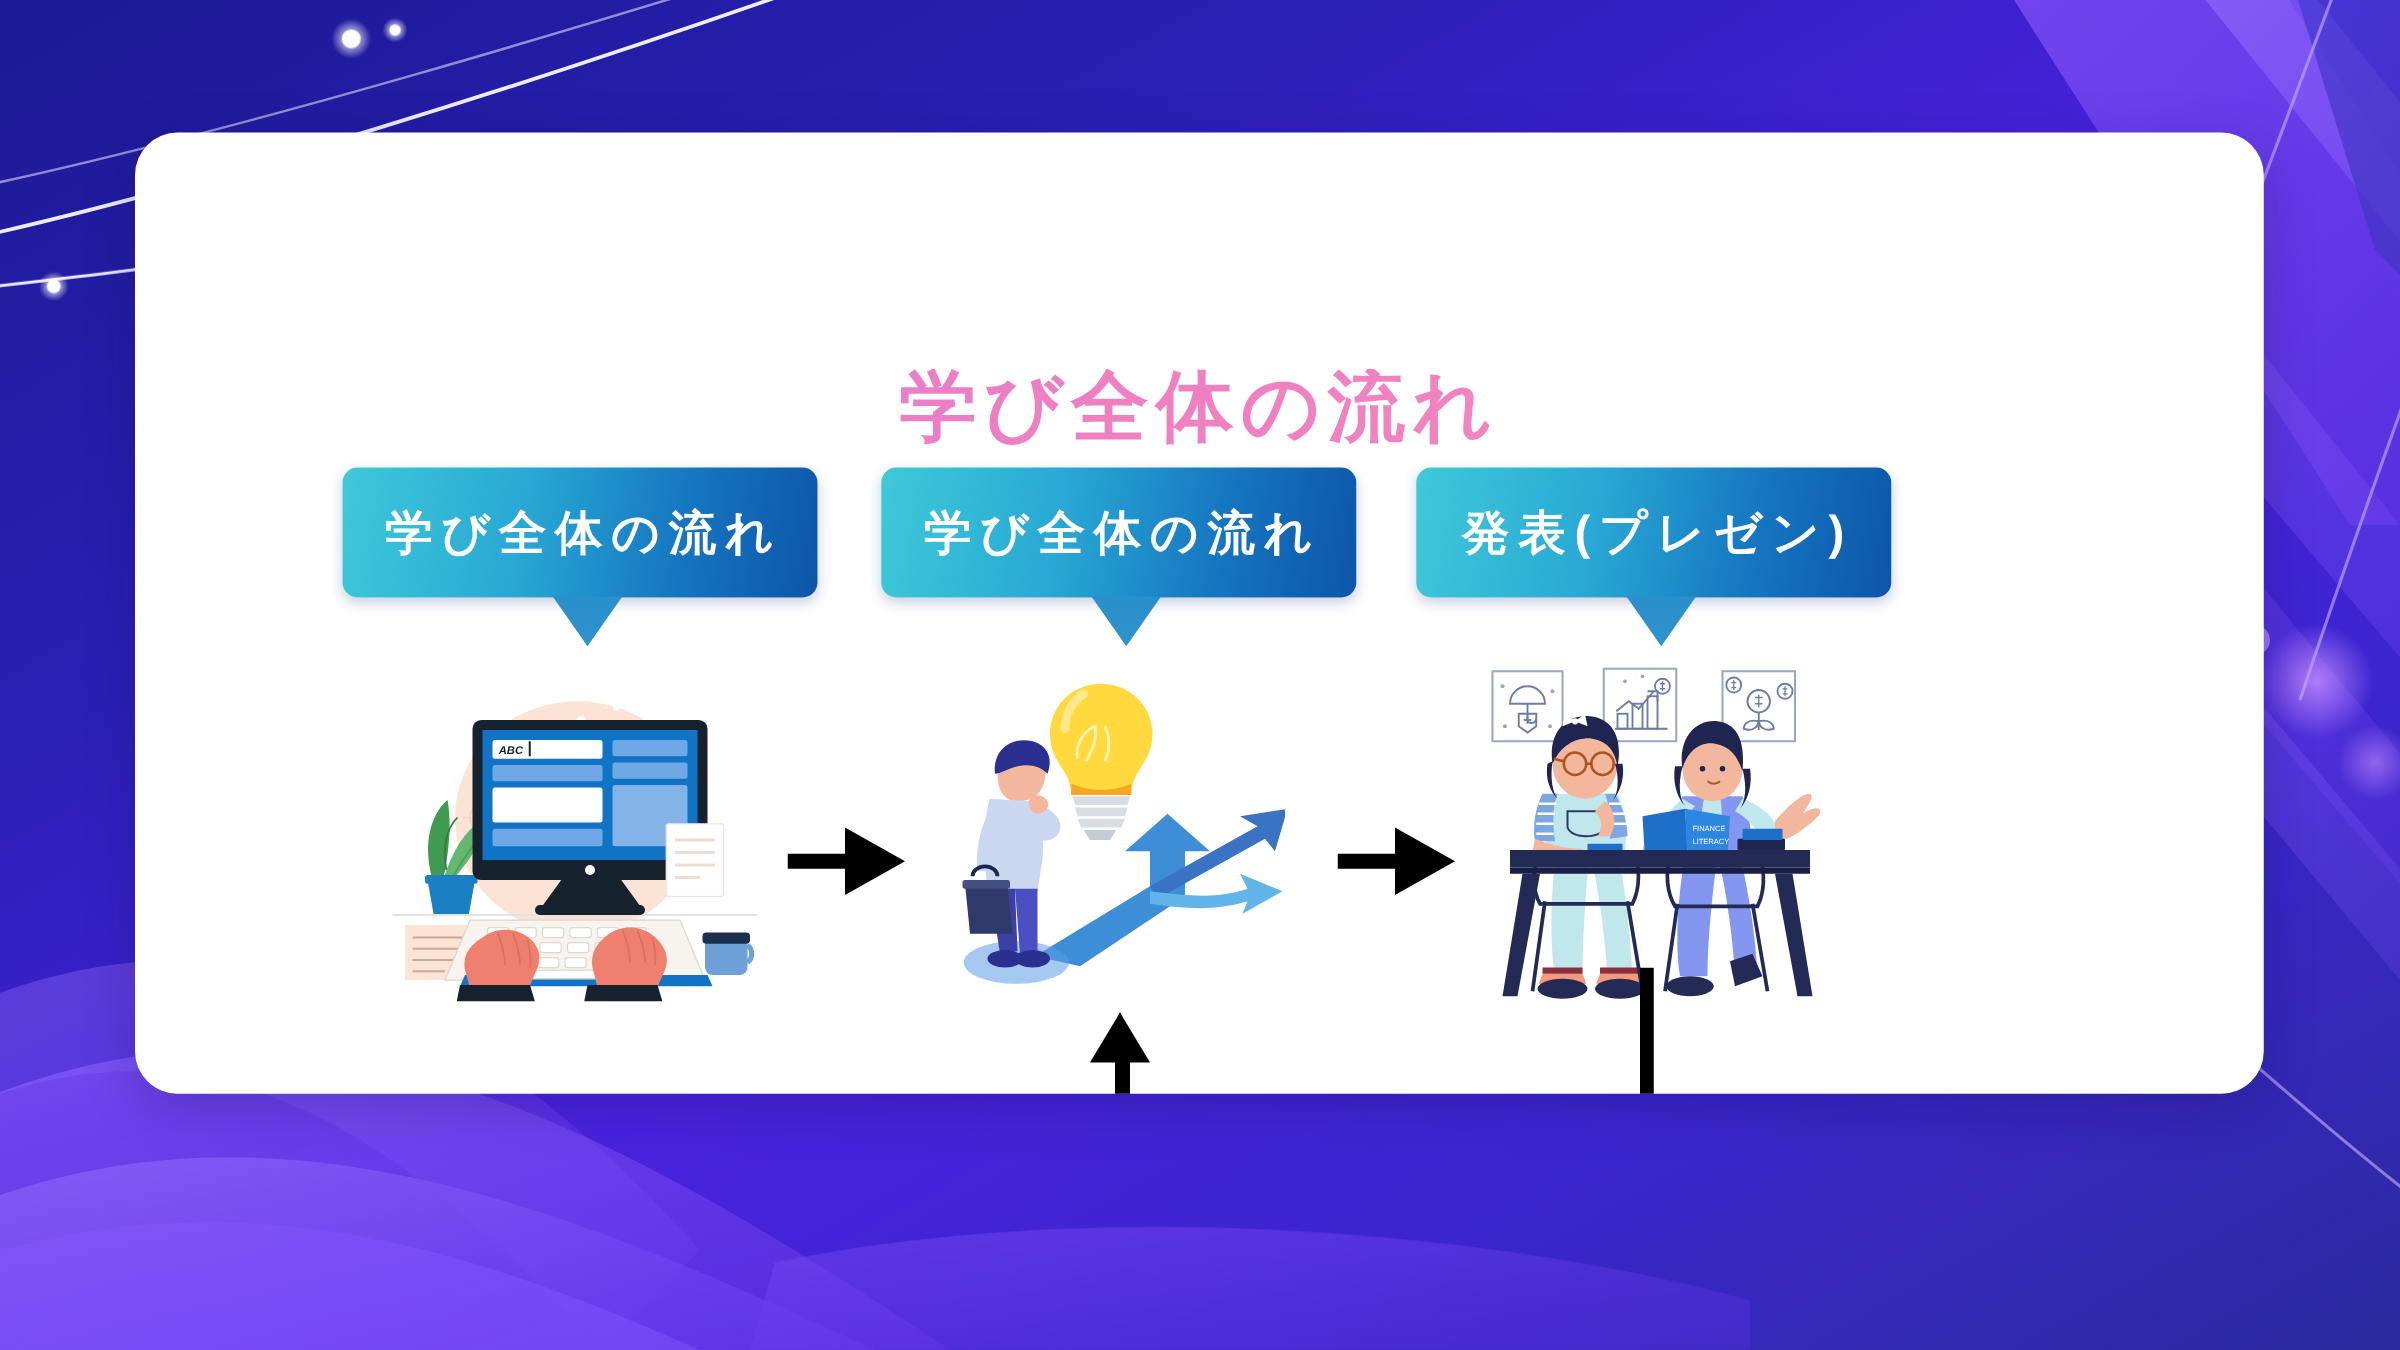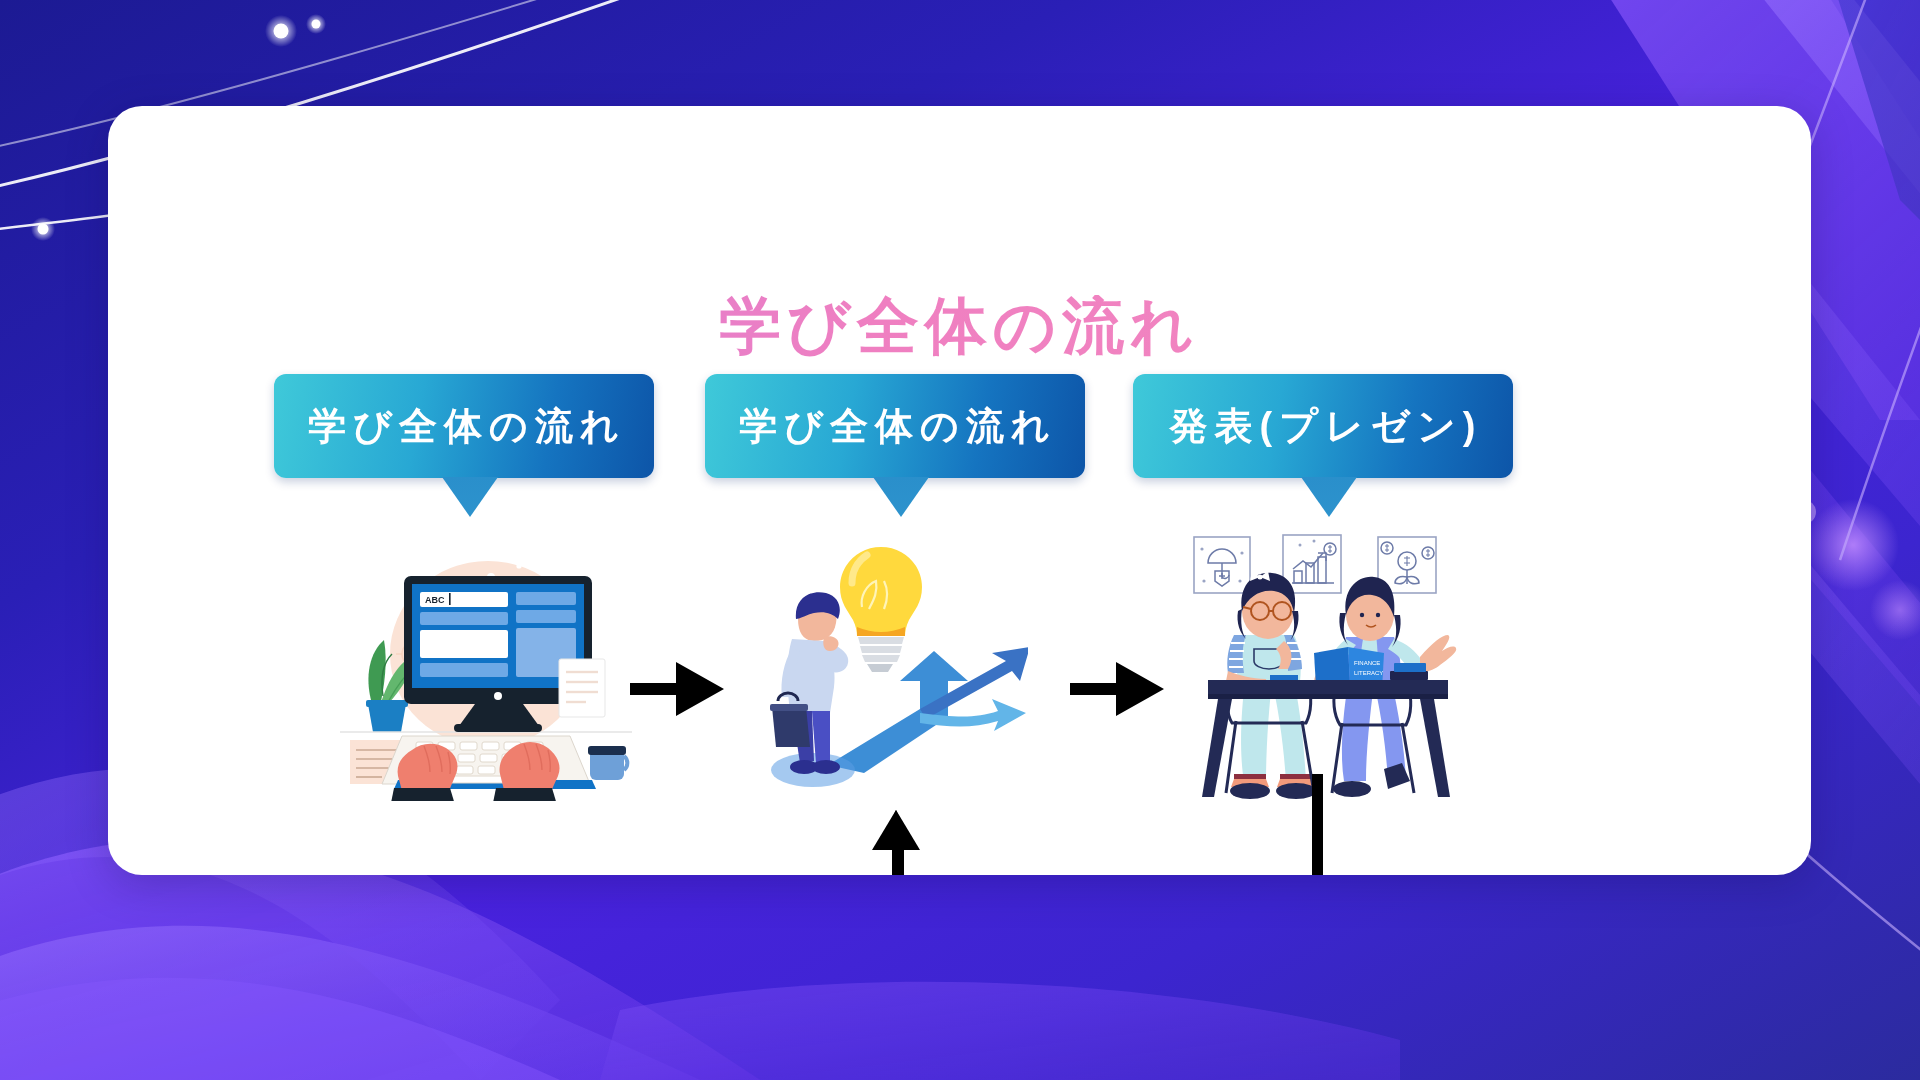--- a/index.html
+++ b/index.html
@@ -50,21 +50,21 @@
   }
   #banner1{left:166px;top:268px;width:380px;}
   #tail1{left:334px;top:371px;}
   #banner2{left:597px;top:268px;width:380px;}
   #tail2{left:765px;top:371px;}
   #banner3{left:1025px;top:268px;width:380px;text-align:center;}
   #tail3{left:1193px;top:371px;}
 
   
   .scene{position:absolute;}
-  #scene1{left:228px;top:430px;width:300px;height:265px;}
+  #scene1{left:202px;top:430px;width:300px;height:265px;font-style:italic;}
   #scene2{left:660px;top:435px;width:260px;height:260px;}
   #scene3{left:1080px;top:425px;width:270px;height:275px;}
 
   
   .flow-arrow{position:absolute;}
   #arrow1{left:522px;top:550px;}
   #arrow2{left:962px;top:550px;}
   #loopback{position:absolute;left:760px;top:668px;}
 </style>
 </head>

